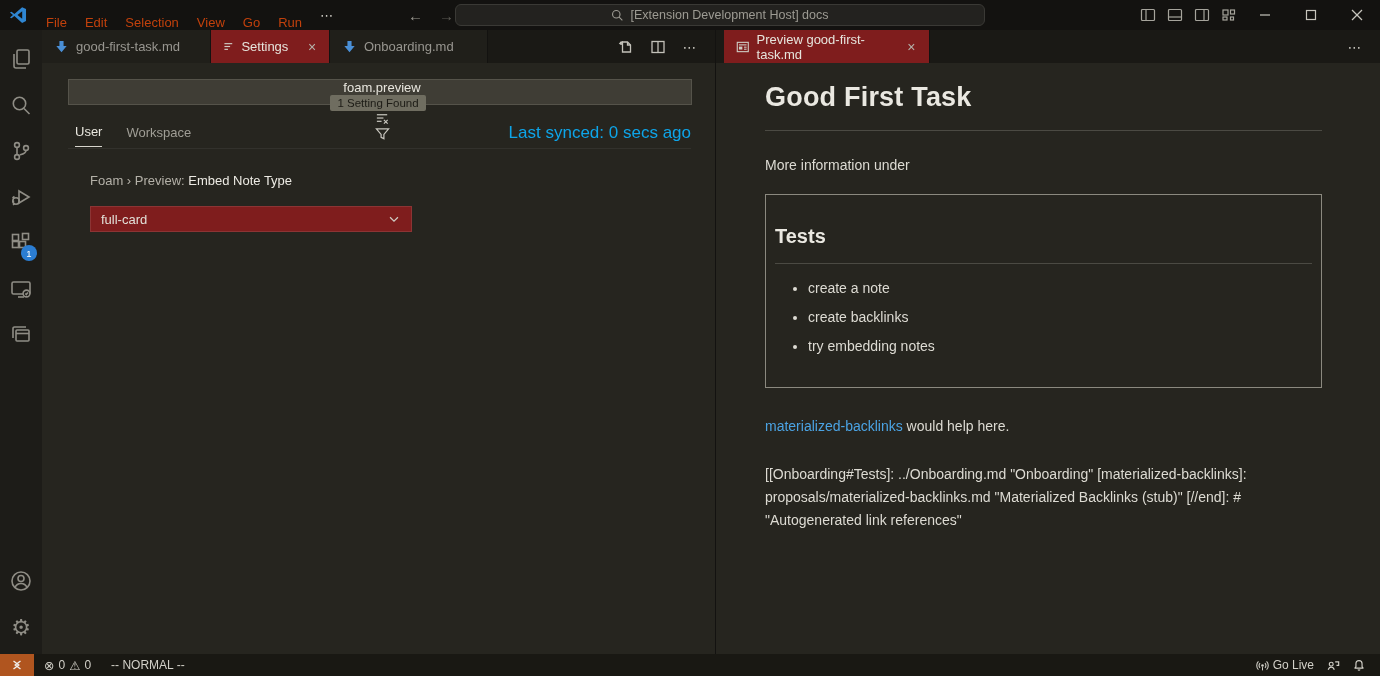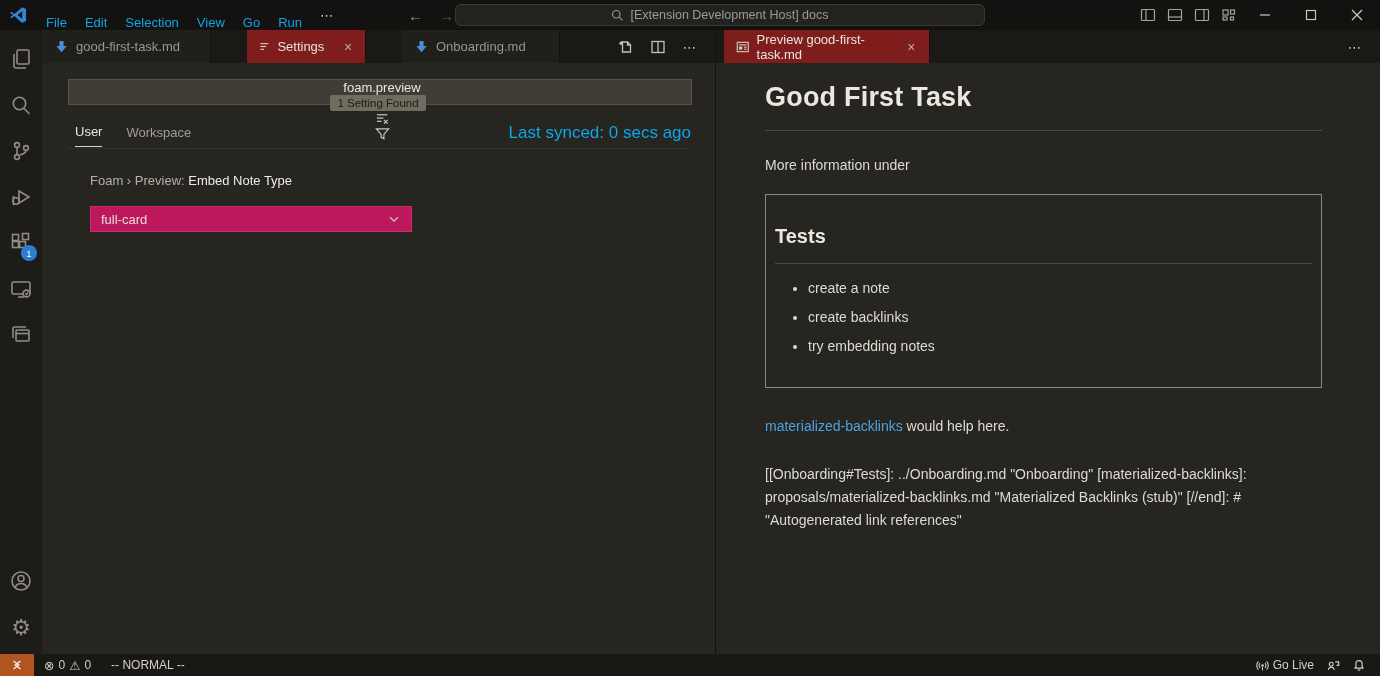--- a/index.html
+++ b/index.html
@@ -4,21 +4,21 @@
 <style>
   * { margin:0; padding:0; box-sizing:border-box; }
   html,body { width:1380px; height:676px; background:#1b1a16; overflow:hidden;
     font-family:"Liberation Sans","DejaVu Sans",sans-serif; }
   .window { position:relative; width:1380px; height:676px; display:flex; flex-direction:column; }
 
   
   .titlebar { height:30px; background:#131210; display:flex; align-items:center; flex:0 0 30px;
     color:#c7c5bd; font-size:13px; position:relative; }
   .vscode-logo { width:18px; height:18px; margin:0 10px 0 9px; }
-  .menu-item { padding:0 9px; height:22px; line-height:22px; border-radius:4px; color:#0ea5e9;margin-top:16px; }
+  .menu-item { padding:0 9px; height:22px; line-height:22px; border-radius:4px; color:#c2410c;margin-top:16px; }
   .menu-more { padding:0 9px; color:#cbc9c1; letter-spacing:2px; }
   .nav-arrows { display:flex; align-items:center; margin-left:64px; gap:16px; color:#9c9a92; font-size:15px; }
   .nav-arrows .disabled { color:#5d5b55; }
   .cmd-center { position:absolute; left:455px; top:4px; width:530px; height:22px;
     background:#23221f; border:1px solid #3a3935; border-radius:6px; display:flex; align-items:center;
     justify-content:center; gap:6px; color:#9d9b93; font-size:12.5px; }
   .win-icons { position:absolute; right:0; top:0; height:30px; display:flex; align-items:center; }
   .layout-btn { width:27px; height:30px; display:flex; align-items:center; justify-content:center; }
   .win-btn { width:46px; height:30px; display:flex; align-items:center; justify-content:center; }
 
@@ -28,21 +28,21 @@
   .act-icon { width:42px; height:46px; display:flex; align-items:center; justify-content:center; position:relative; }
   .act-spacer { flex:1; }
   .ext-badge { position:absolute; right:5px; bottom:5px; min-width:16px; height:16px; border-radius:9px;
     background:#2b7dd2; color:#fff; font-size:9.5px; display:flex; align-items:center; justify-content:center; }
   .gear-glyph { font-family:"DejaVu Sans",sans-serif; font-size:22px; color:#8f8d85; }
 
   .group { display:flex; flex-direction:column; min-width:0; }
   .group.left  { width:674px; border-right:1px solid #131210; }
   .group.right { flex:1; }
 
-  .tabbar { height:33px; background:#1a1915; display:flex; align-items:stretch; flex:0 0 33px; position:relative;gap:36px; }
+  .tabbar { height:33px; background:#1a1915; display:flex; align-items:stretch; flex:0 0 33px; position:relative; }
   .tab { display:flex; align-items:center; gap:7px; padding:0 10px 0 12px; font-size:13px;
     background:#201f1a; color:#989690; border-right:1px solid #131210; }
   .tab.active { background:#7f1d1d; color:#e6e4dc; }
   .tab .close { margin-left:10px; color:#b5b3ab; font-size:14px; width:18px; text-align:center; border-radius:4px; }
   .tab-actions { margin-left:auto; display:flex; align-items:center; gap:6px; padding-right:12px; color:#c3c1b9; }
   .tab-action { width:26px; height:26px; display:flex; align-items:center; justify-content:center; border-radius:4px; }
   .ellipsis-glyph { font-size:14px; color:#c3c1b9; letter-spacing:1px; }
 
   
   .settings-body { flex:1; background:#26251f; position:relative; overflow:hidden; }
@@ -54,21 +54,21 @@
 
   .scope-row { position:absolute; left:26px; right:24px; top:54px; height:32px; display:flex; align-items:center;
     border-bottom:1px solid rgba(255,255,255,0.06); }
   .scope-tab { font-size:13px; color:#a09e96; margin-left:7px; margin-right:17px; padding:6px 0 7px 0; }
   .scope-tab.active { color:#e9e7df; border-bottom:1px solid #d7d5cd; }
   .last-synced { margin-left:auto; color:#0ea5e9; font-size:17px; }
 
   .setting-item { position:absolute; left:48px; top:110px; }
   .setting-title { font-size:13px; color:#b4b1a8; }
   .setting-title b { color:#edebe4; font-weight:400; }
-  .setting-select { margin-top:18px; width:322px; height:26px; background:#be185d; border:1px solid rgba(255,255,255,0.10);
+  .setting-select { margin-top:18px; width:322px; height:26px; background:#7f1d1d; border:1px solid rgba(255,255,255,0.10);
     display:flex; align-items:center; padding:0 10px; color:#e2e0d8; font-size:13px; }
   .setting-select svg { margin-left:auto; }
 
   
   .preview-body { flex:1; background:#26251f; overflow:hidden; position:relative; color:#dddbd3; }
   .md { position:absolute; left:49px; top:14px; width:557px; font-size:14px; line-height:1.5; }
   .md h1 { font-size:27px; font-weight:600; color:#eae8e1; padding-bottom:12px; border-bottom:1px solid #4b4a43; letter-spacing:0.2px; }
   .md .p1 { margin-top:16px; }
   .md .p2 { margin-top:24px; }
   .md .card { margin-top:18px; border:1px solid #8b897f; padding:26px 9px 22px 9px; }

